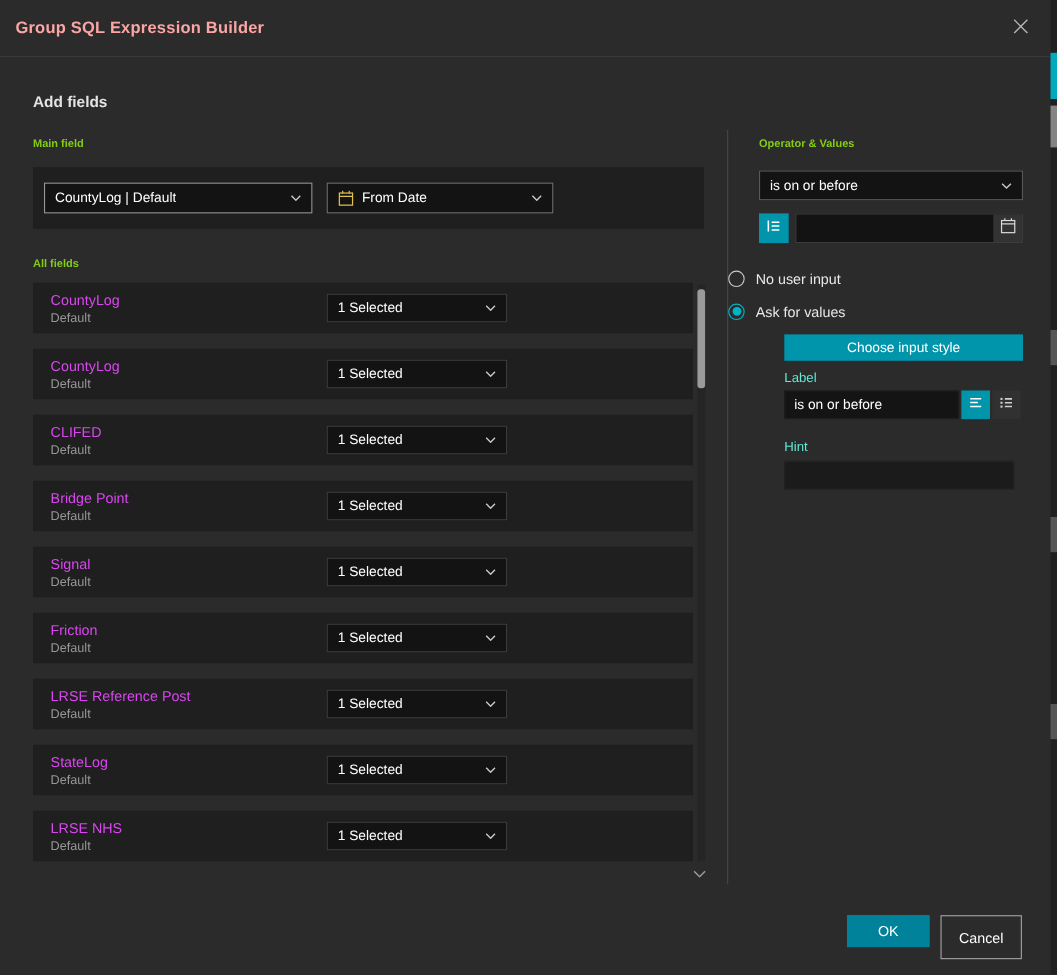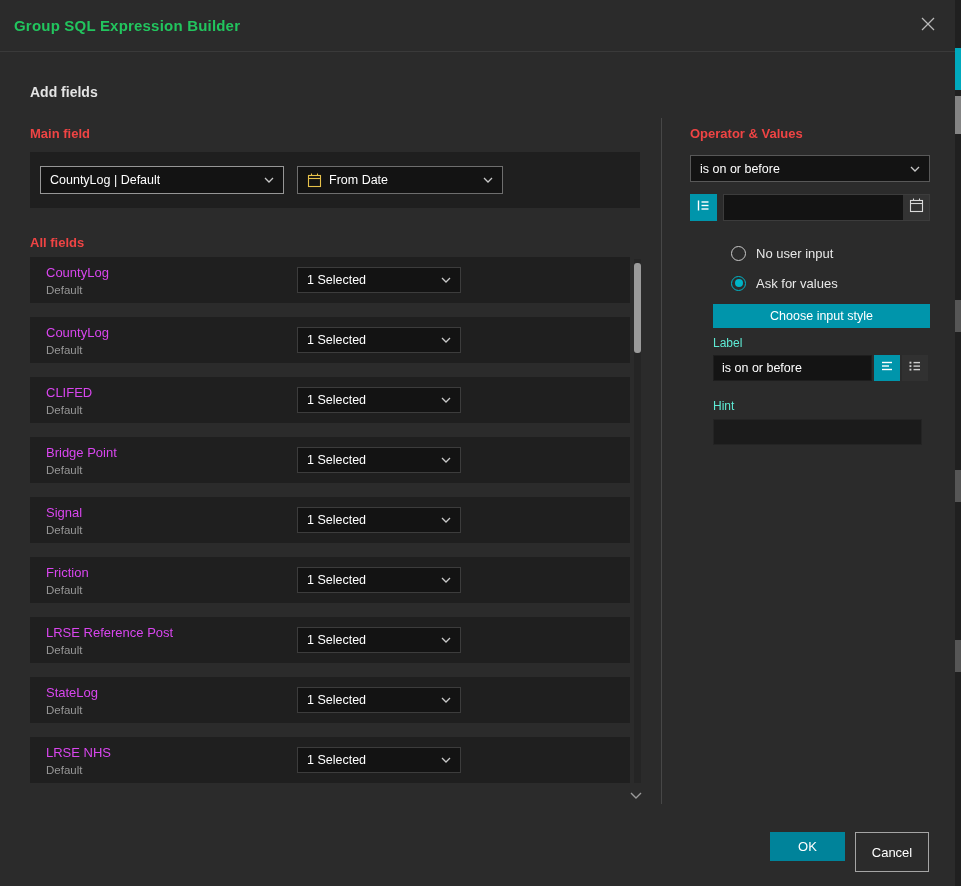--- a/index.html
+++ b/index.html
@@ -4,27 +4,27 @@
 <style>
   * { margin:0; padding:0; box-sizing:border-box; }
   html,body { width:961px; height:886px; background:#2b2b2b; overflow:hidden;
               font-family:"Liberation Sans", sans-serif; color:#e6e6e6; }
   .dialog { position:relative; width:961px; height:886px; background:#2b2b2b; }
 
   
   .hdr { position:absolute; top:0; left:0; width:955px; height:52px;
          background:#2b2b2b; border-bottom:1px solid #3a3a3a; }
   .hdr-title { position:absolute; left:14px; top:0; line-height:52px;
-               font-size:15px; font-weight:bold; color:#22c55e; letter-spacing:.2px; }
+               font-size:15px; font-weight:bold; color:#fca5a5; letter-spacing:.2px; }
   .hdr-close { position:absolute; right:18px; top:17px; width:18px; height:18px;
                cursor:pointer; display:flex; align-items:center; justify-content:center; }
 
   
   .h2 { position:absolute; font-size:14px; font-weight:bold; color:#e4e4e4; }
-  .lbl { position:absolute; font-size:13px; font-weight:bold; color:#ef4444; }
+  .lbl { position:absolute; font-size:10px; font-weight:bold; color:#84cc16; }
 
   
   .main-panel { position:absolute; left:30px; top:152px; width:610px; height:56px; background:#1f1f1f; }
   .rows { position:absolute; left:30px; top:257px; width:600px; }
   .field-row { position:relative; width:600px; height:46px; background:#1f1f1f; margin-bottom:14px; }
   .fr-name { position:absolute; left:16px; top:8px; font-size:13px; color:#d946ef; }
   .fr-sub  { position:absolute; left:16px; bottom:7px; font-size:11.5px; color:#979797; }
 
   
   .dd { display:flex; align-items:center; background:#131313; color:#fff;
@@ -47,21 +47,21 @@
   
   .value-row { position:absolute; left:690px; top:194px; width:240px; height:27px; display:flex; }
   .mode-btn { width:27px; height:27px; background:#0095ab; display:flex; align-items:center;
               justify-content:center; cursor:pointer; flex:none; }
   .value-field { margin-left:6px; flex:1; display:flex; background:#131313; border:1px solid #3c3c3c; }
   .value-field input { flex:1; background:transparent; border:none; outline:none; color:#fff;
                        font:12.5px "Liberation Sans", sans-serif; padding:0 8px; min-width:0; }
   .cal-btn { width:26px; height:25px; background:#333333; display:flex; align-items:center;
              justify-content:center; cursor:pointer; flex:none; }
 
-  .radio-row { position:absolute; left:731px; display:flex; align-items:center; gap:10px;
+  .radio-row { position:absolute; left:662px; display:flex; align-items:center; gap:10px;
                height:18px; cursor:pointer; }
   .radio { width:15px; height:15px; border-radius:50%; border:1.5px solid #c9c9c9; flex:none; }
   .radio.selected { border-color:#00b4c6; position:relative; }
   .radio.selected::after { content:""; position:absolute; inset:2.5px; border-radius:50%; background:#00b4c6; }
   .radio-label { font-size:13px; color:#e8e8e8; }
 
   .choose-btn { position:absolute; left:713px; top:304px; width:217px; height:24px;
                 background:#0095ab; border:none; color:#fff; font:12.5px "Liberation Sans", sans-serif;
                 cursor:pointer; }
   .cap { position:absolute; font-size:12px; color:#5eead4; }

